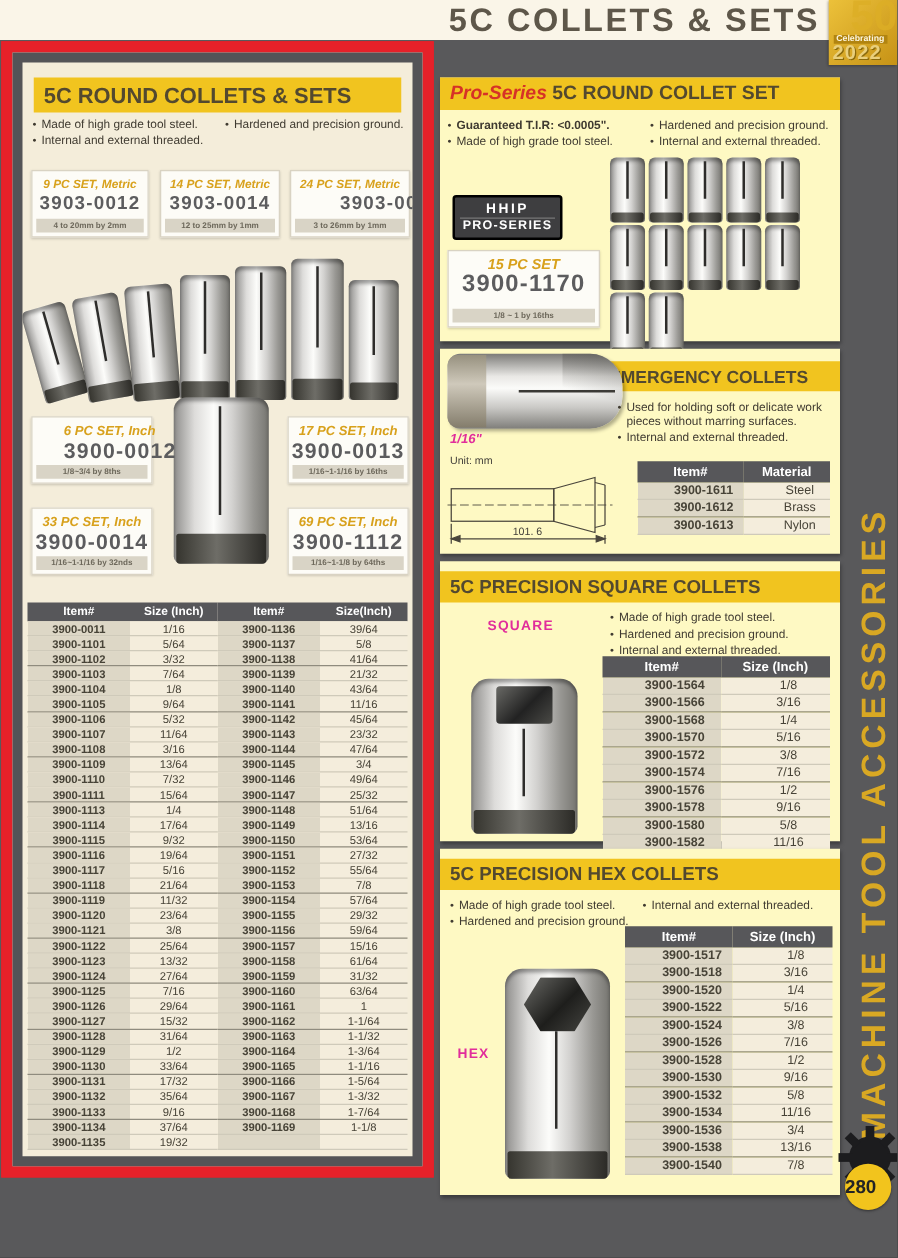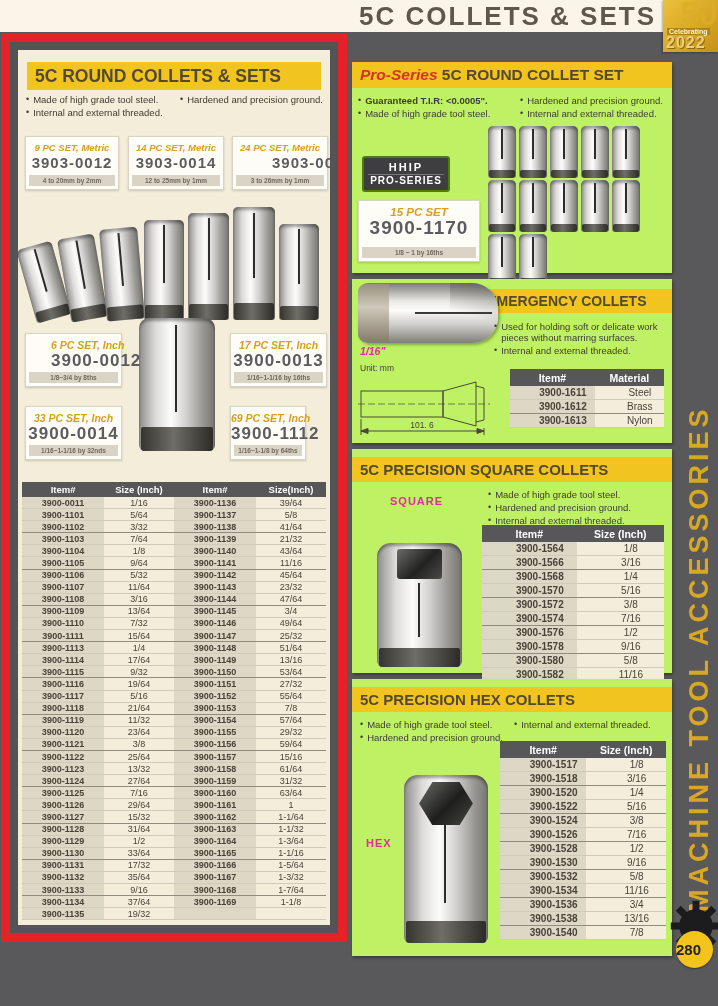--- a/index.html
+++ b/index.html
@@ -7,21 +7,21 @@
 
   
   .topband{position:absolute;left:0;top:0;width:718px;height:32px;background:#faf5e8;}
   .pagetitle{position:absolute;top:1px;right:62px;font-size:26px;font-weight:bold;color:#5e574a;letter-spacing:2px;}
   .logo{position:absolute;right:0;top:0;width:55px;height:52px;background:linear-gradient(135deg,#ecc13a,#c69216);overflow:hidden;box-shadow:-1px 1px 2px rgba(0,0,0,.3);}
   .logo .fifty{position:absolute;right:0px;top:-6px;font-size:34px;font-weight:bold;color:#dcae26;opacity:.8;}
   .logo .cele{position:absolute;left:4px;bottom:17px;font-size:7px;font-weight:bold;color:#fdf6de;background:#b18410;padding:0 2px;}
   .logo .year{position:absolute;left:3px;bottom:0px;font-size:16px;font-weight:bold;color:#e9cf7c;text-shadow:1px 1px 0 #8a6a0c;letter-spacing:1px;}
 
   
-  .panel{position:absolute;background:#bef264;box-shadow:1px 2px 3px rgba(0,0,0,.35);}
+  .panel{position:absolute;background:#fef9c3;box-shadow:1px 2px 3px rgba(0,0,0,.35);}
   .secbar{position:absolute;background:#f1c41f;color:#53492f;font-weight:bold;box-sizing:border-box;}
 
   
   .blist{position:absolute;}
   .bullet{display:flex;align-items:flex-start;font-size:9.5px;color:#3f3a30;line-height:11px;margin-bottom:2px;}
   .bullet .dot{margin-right:4px;font-size:9px;line-height:11px;}
 
   
   .set-box{position:absolute;background:#fdfcf7;border:1px solid #d9d3c3;text-align:center;box-shadow:0 1px 2px rgba(0,0,0,.18);box-sizing:border-box;}
   .sb-name{font-size:10.5px;font-weight:bold;font-style:italic;color:#d8a11c;margin-top:5px;white-space:nowrap;}
@@ -62,21 +62,21 @@
   .rtable td{font-size:10px;height:13px;padding-left:21px;}
   .rtable tbody tr:nth-child(2n) td{border-bottom:1px solid #8f8b7e;}
 
   .magenta{position:absolute;color:#e12d9b;font-weight:bold;font-style:italic;}
 
   
   #left-section{position:absolute;left:1px;top:33px;width:346px;height:909px;border:9px solid #e62129;box-sizing:border-box;background:#e62129;}
   #left-inner{position:absolute;inset:0;border:8px solid #545457;background:#f4edda;overflow:hidden;}
 
   
-  .hhip-logo{position:absolute;background:#3e3e40;border:2px solid #4d7c0f;border-radius:3px;text-align:center;color:#fff;font-weight:bold;box-sizing:border-box;}
+  .hhip-logo{position:absolute;background:#3e3e40;border:2px solid #000000;border-radius:3px;text-align:center;color:#fff;font-weight:bold;box-sizing:border-box;}
   .hhip-logo .l1{font-size:11px;letter-spacing:2px;margin-top:3px;}
   .hhip-logo .l2{font-size:10px;letter-spacing:1px;border-top:1px solid #777;margin:1px 4px 0;}
 
   
   .sidebar-text{position:absolute;right:3px;top:372px;height:540px;writing-mode:vertical-rl;transform:rotate(180deg);
     font-size:27px;font-weight:bold;color:#d9a823;letter-spacing:4px;white-space:nowrap;}
   .page-badge{position:absolute;right:5px;bottom:38px;width:37px;height:37px;border-radius:50%;background:#f2c41d;
     text-align:left;line-height:37px;font-size:15px;font-weight:bold;color:#232325;box-shadow:0 1px 2px rgba(0,0,0,.4);}
   .gear{position:absolute;right:-6px;bottom:52px;}
 
@@ -177,21 +177,21 @@
       <div class="set-box" style="left:212px;top:283px;width:97px;height:54px;">
         <div class="sb-name">17 PC SET, Inch</div>
         <div class="sb-item">3900-0013</div>
         <div class="sb-range">1/16~1-1/16 by 16ths</div>
       </div>
       <div class="set-box" style="left:7px;top:356px;width:97px;height:54px;">
         <div class="sb-name">33 PC SET, Inch</div>
         <div class="sb-item">3900-0014</div>
         <div class="sb-range">1/16~1-1/16 by 32nds</div>
       </div>
-      <div class="set-box" style="left:212px;top:356px;width:76px;height:54px;">
+      <div class="set-box" style="left:212px;top:356px;width:97px;height:54px;">
         <div class="sb-name">69 PC SET, Inch</div>
         <div class="sb-item">3900-1112</div>
         <div class="sb-range">1/16~1-1/8 by 64ths</div>
       </div>
 
       <table class="dtable" style="position:absolute;left:4px;top:432px;width:304px;">
         <colgroup>
             <col style="width:27%">
             <col style="width:23%">
             <col style="width:27%">

